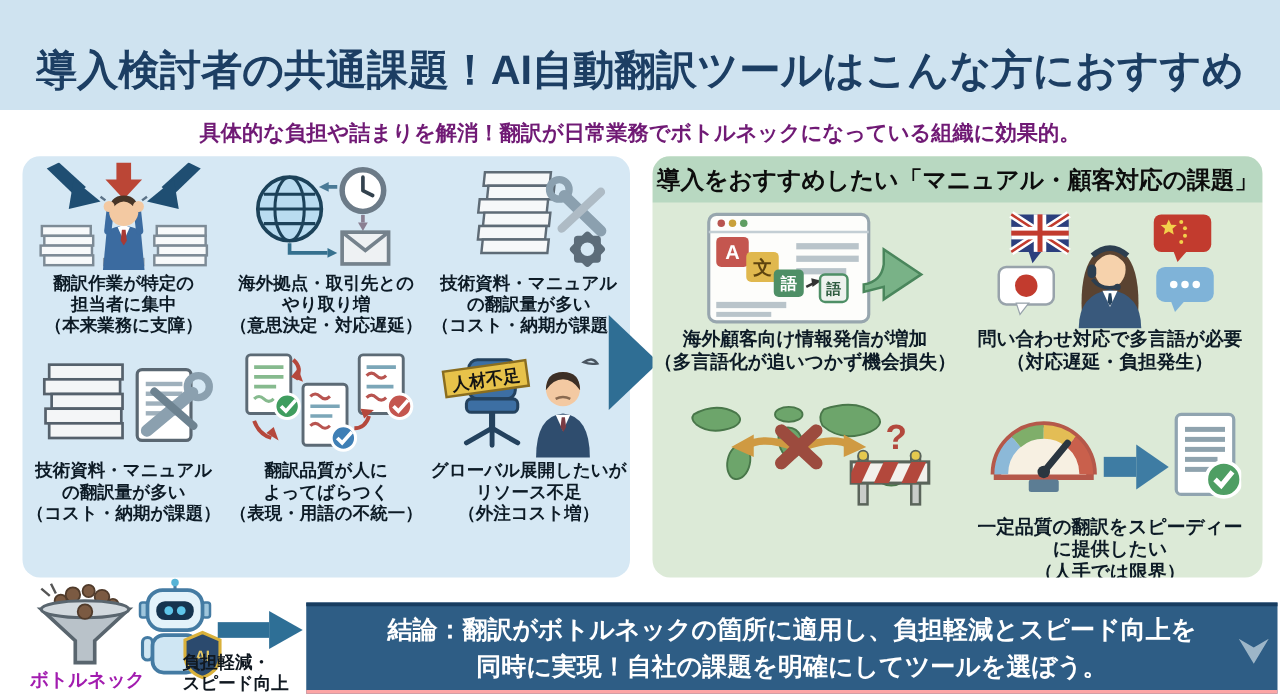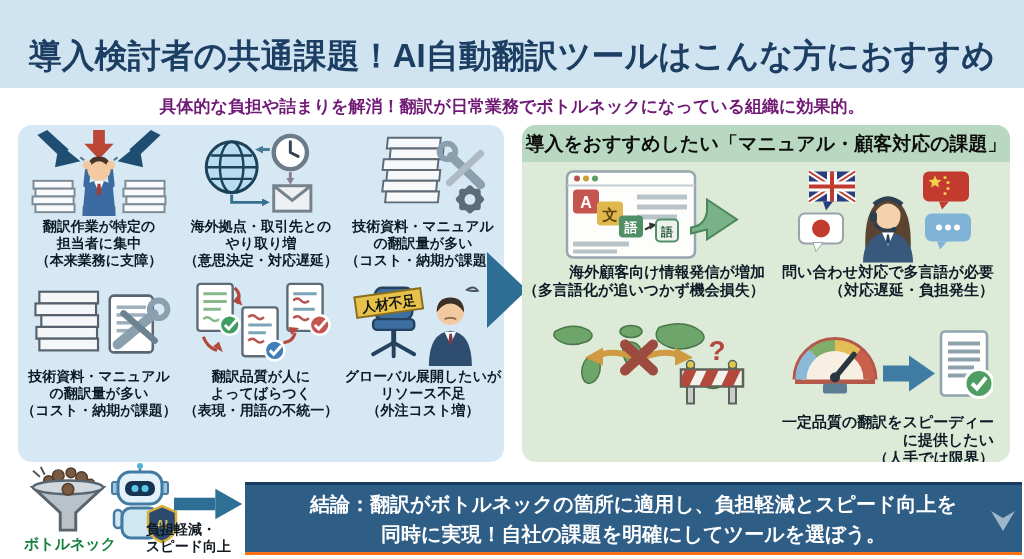--- a/index.html
+++ b/index.html
@@ -32,39 +32,39 @@
 
   .grid { display:grid; width:100%; height:300px; }
   .grid-3 { grid-template-columns:repeat(3,1fr); grid-template-rows:150px 150px; }
   .grid-2 { grid-template-columns:repeat(2,1fr); grid-template-rows:150px 150px; }
   .cell { display:flex; flex-direction:column; align-items:center; justify-content:flex-start; padding-top:5px; }
   .icon-box { display:flex; align-items:center; justify-content:center; }
   .icon-box.small { height:88px; width:152px; }
   .icon-box.wide  { height:96px; width:214px; }
   .cap { text-align:center; font-weight:800; color:#0d1b26; }
   .cap-s { font-size:14px; line-height:17px; }
-  .cap-m { font-size:15px; line-height:18px;text-align:right; }
+  .cap-m { font-size:15px; line-height:18px; }
 
   
   .mid-arrow { left:487px; top:252px; width:0; height:0;
     border-top:38px solid transparent; border-bottom:38px solid transparent;
     border-left:40px solid #2f6e94; }
 
   
   .funnel-box { left:26px; top:466px; }
   .funnel-label { left:12px; top:535px; width:116px; text-align:center;
-    font-size:15px; font-weight:800; color:#15803d; }
+    font-size:15px; font-weight:800; color:#a21caf; }
   .robot-box { left:106px; top:462px; }
   .bottom-arrow-box { left:174px; top:486px; }
   .benefit-label { left:146px; top:521px; width:104px; text-align:left;
     font-size:14px; line-height:17px; font-weight:800; color:#101820; }
 
   
   .banner { left:245px; top:482px; width:777px; height:73px; background:#2e5d85;
-    border-top:3px solid #183d60; border-bottom:3px solid #f97316;
+    border-top:3px solid #183d60; border-bottom:3px solid #fca5a5;
     display:flex; flex-direction:column; align-items:center; justify-content:center; }
   .banner .line { color:#ffffff; font-size:20px; line-height:30px; font-weight:800; white-space:nowrap; }
   .banner-chevron { position:absolute; right:6px; top:26px; }
 
   svg { display:block; }
   svg text { font-family:"Liberation Sans","DejaVu Sans",sans-serif; }
 </style>
 </head>
 <body>
 

